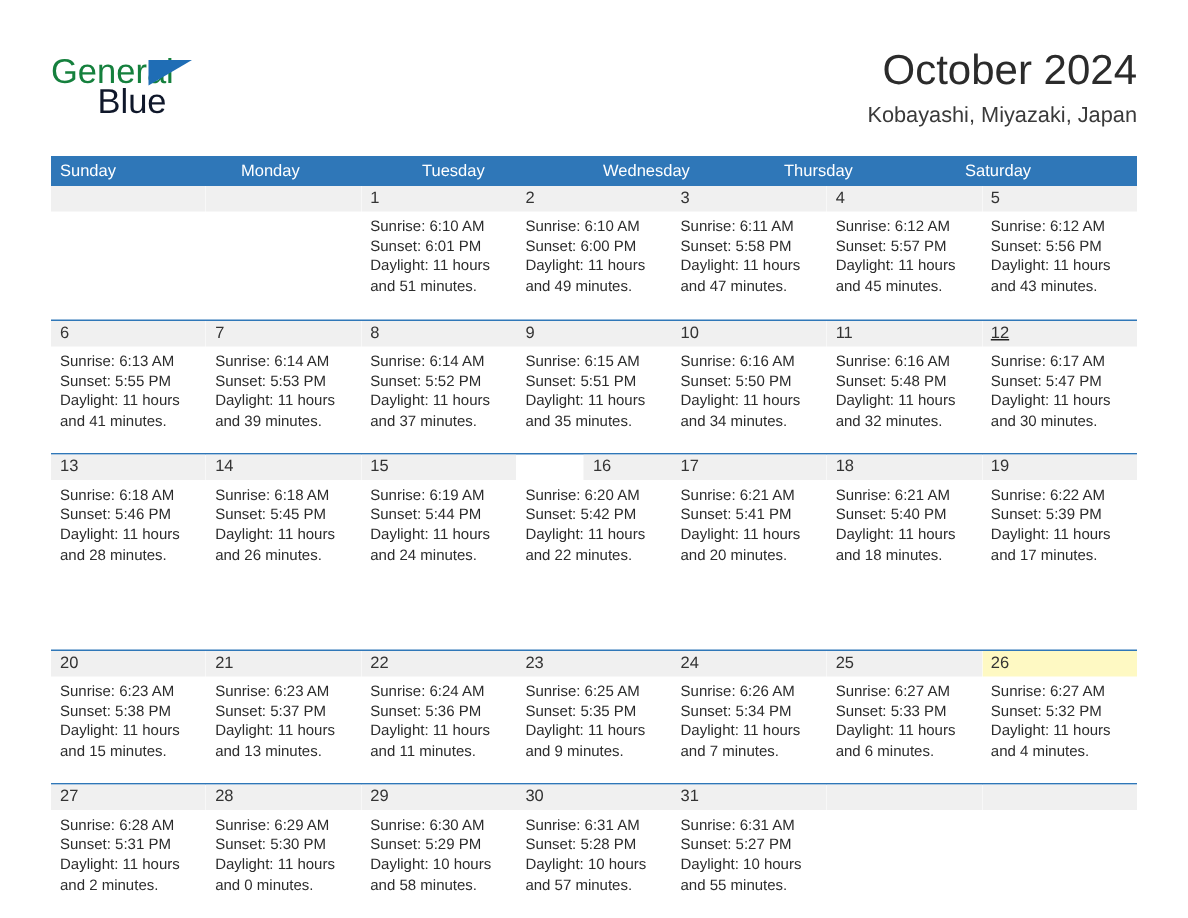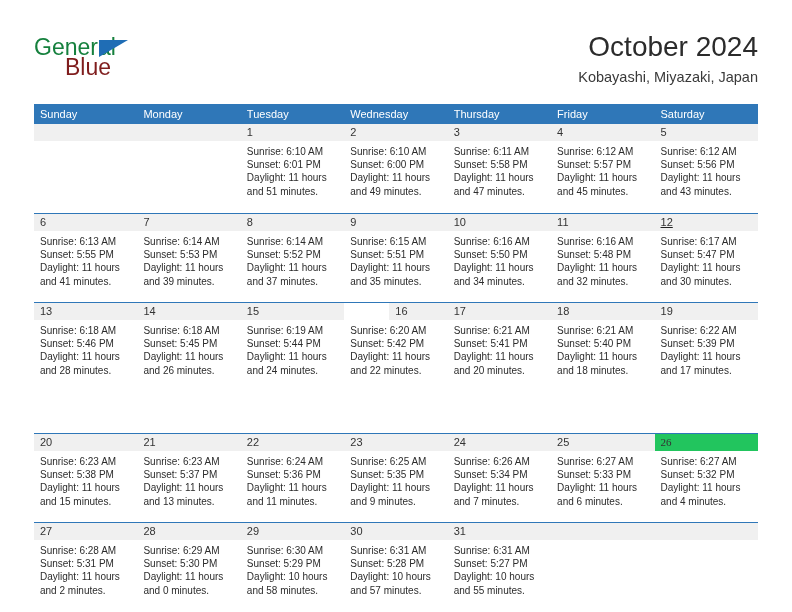--- a/index.html
+++ b/index.html
@@ -153,38 +153,37 @@
 </head>
 <body>
 
 <div class="page">
 
   <div class="header">
 
     <div class="logo">
       <span class="logo-general">General</span>
       <span class="logo-triangle" style="border-left-color: rgb(31, 109, 181);"></span>
-      <span class="logo-blue" style="color: #7f1d1d;">Blue</span>
+      <span class="logo-blue" style="color: #0f172a;">Blue</span>
     </div>
 
     <div class="title-block">
       <div class="cal-title">October 2024</div>
       <div class="cal-subtitle">Kobayashi, Miyazaki, Japan</div>
     </div>
 
   </div>
 
   <div class="calendar">
     <div class="weekday-header" id="weekday-header" style="background: rgb(47, 119, 184);">
         <div class="weekday-cell">Sunday</div>
         <div class="weekday-cell">Monday</div>
         <div class="weekday-cell">Tuesday</div>
         <div class="weekday-cell">Wednesday</div>
         <div class="weekday-cell">Thursday</div>
-        <div class="weekday-cell">Friday</div>
         <div class="weekday-cell">Saturday</div>
       </div>
     <div id="weeks-container">
         <div class="week-row first">
           <div class="day-cell empty">
             <div class="day-number-band" style="background: rgb(240, 240, 240);">
               <span class="day-number"></span>
             </div>
           </div>
           <div class="day-cell empty">
@@ -467,21 +466,21 @@
               <span class="day-number">25</span>
             </div>
             <div class="day-body">
               <div class="day-line">Sunrise: 6:27 AM</div>
               <div class="day-line">Sunset: 5:33 PM</div>
               <div class="day-line">Daylight: 11 hours</div>
               <div class="day-line">and 6 minutes.</div>
             </div>
           </div>
           <div class="day-cell">
-            <div class="day-number-band" style="background: #22c55e; font-family: Liberation Serif, serif;">
+            <div class="day-number-band" style="background: #fef9c3;">
               <span class="day-number">26</span>
             </div>
             <div class="day-body">
               <div class="day-line">Sunrise: 6:27 AM</div>
               <div class="day-line">Sunset: 5:32 PM</div>
               <div class="day-line">Daylight: 11 hours</div>
               <div class="day-line">and 4 minutes.</div>
             </div>
           </div>
         </div>

